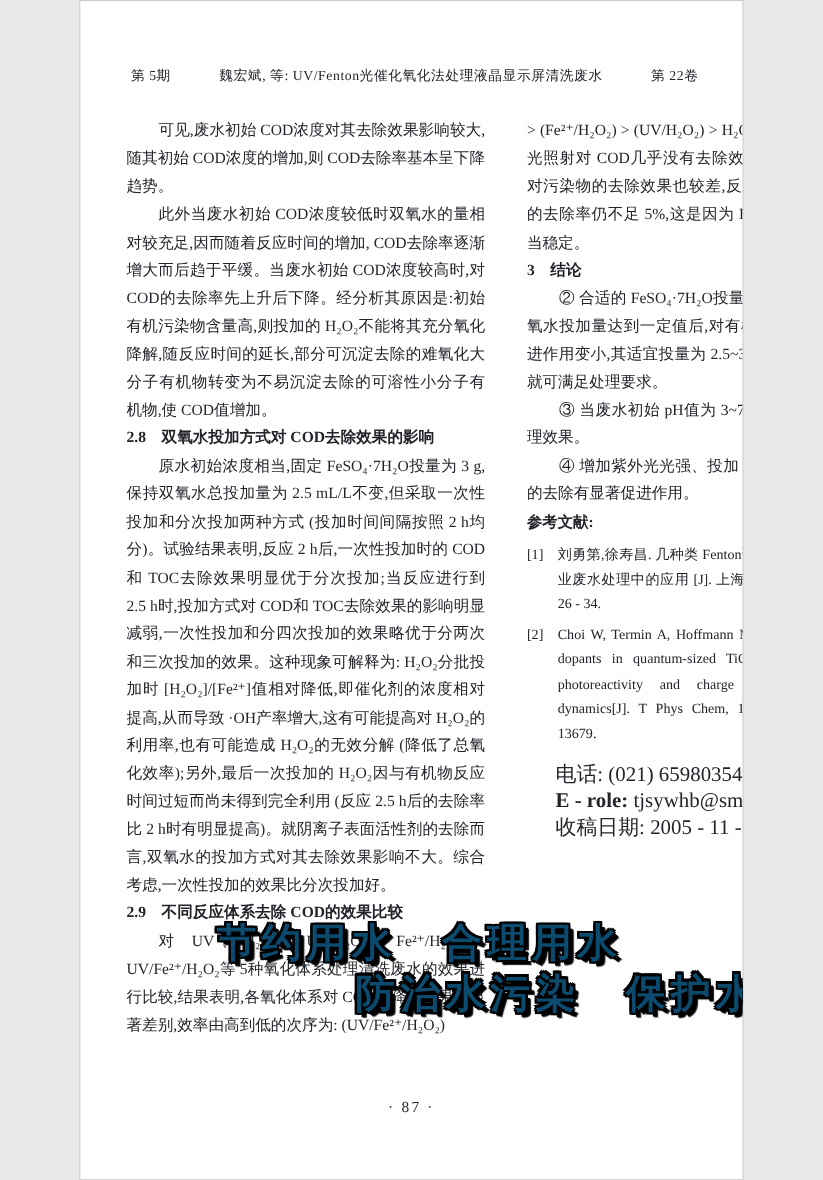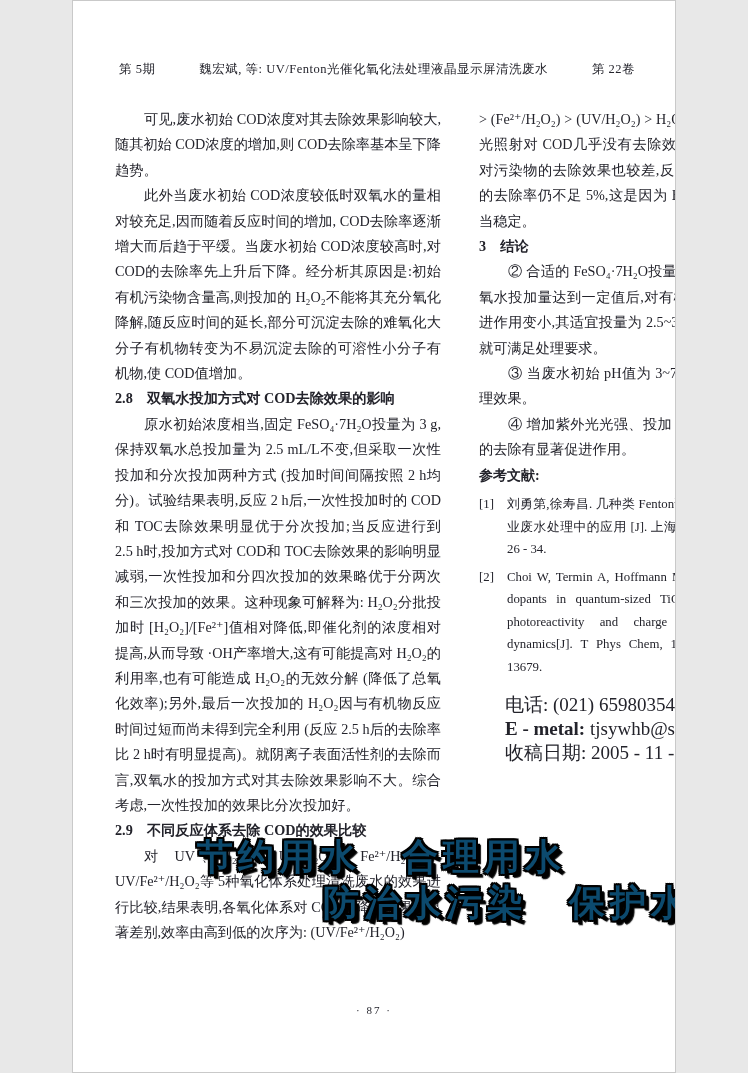--- a/index.html
+++ b/index.html
@@ -44,21 +44,21 @@
     white-space:nowrap;
     text-shadow:
       -2px -2px 0 #000, 2px -2px 0 #000, -2px 2px 0 #000, 2px 2px 0 #000,
       -2px 0 0 #000, 2px 0 0 #000, 0 -2px 0 #000, 0 2px 0 #000,
       4px 4px 0 #000, 5px 5px 1px #111;
   }
   .banner-1{left:124px;top:832px;}
   .banner-2{left:250px;top:878px;}
   .page-number{
     position:absolute;bottom:56px;left:0;width:100%;
-    text-align:center;font-size:11px;letter-spacing:2px;
+    text-align:center;font-size:14px;letter-spacing:2px;
   }
 </style>
 </head>
 <body>
 
 <div class="page">
 
   <div class="header">
     <span>第 5期</span>
     <span class="running-title">魏宏斌, 等: UV/Fenton光催化氧化法处理液晶显示屏清洗废水</span>
@@ -89,21 +89,21 @@
         <span class="ref-text">刘勇第,徐寿昌. 几种类 Fenton试剂的氧化特性及在工业废水处理中的应用 [J]. 上海环境科学, 1994, 13 (3): 26 - 34.</span>
       </div>
       <div class="ref">
         <span class="ref-label">[2]</span>
         <span class="ref-text">Choi W, Termin A, Hoffmann M R. The role metal ion dopants in quantum-sized TiO₂: correlation between photoreactivity and charge carrier recombination dynamics[J]. T Phys Chem, 1994, 98 (51): 13669 - 13679.</span>
       </div>
 
       <div class="contact">
         <div>电话: (021) 65980354</div>
         <div>
-          <b>E - metal:</b>
+          <b>E - role:</b>
           <span>tjsywhb@smmail.cn</span>
         </div>
         <div>收稿日期: 2005 - 11 - 52</div>
       </div>
     </div>
 
   </div>
 
   <div class="banner-line banner-1">节约用水　合理用水</div>
   <div class="banner-line banner-2">防治水污染　保护水资源</div>

